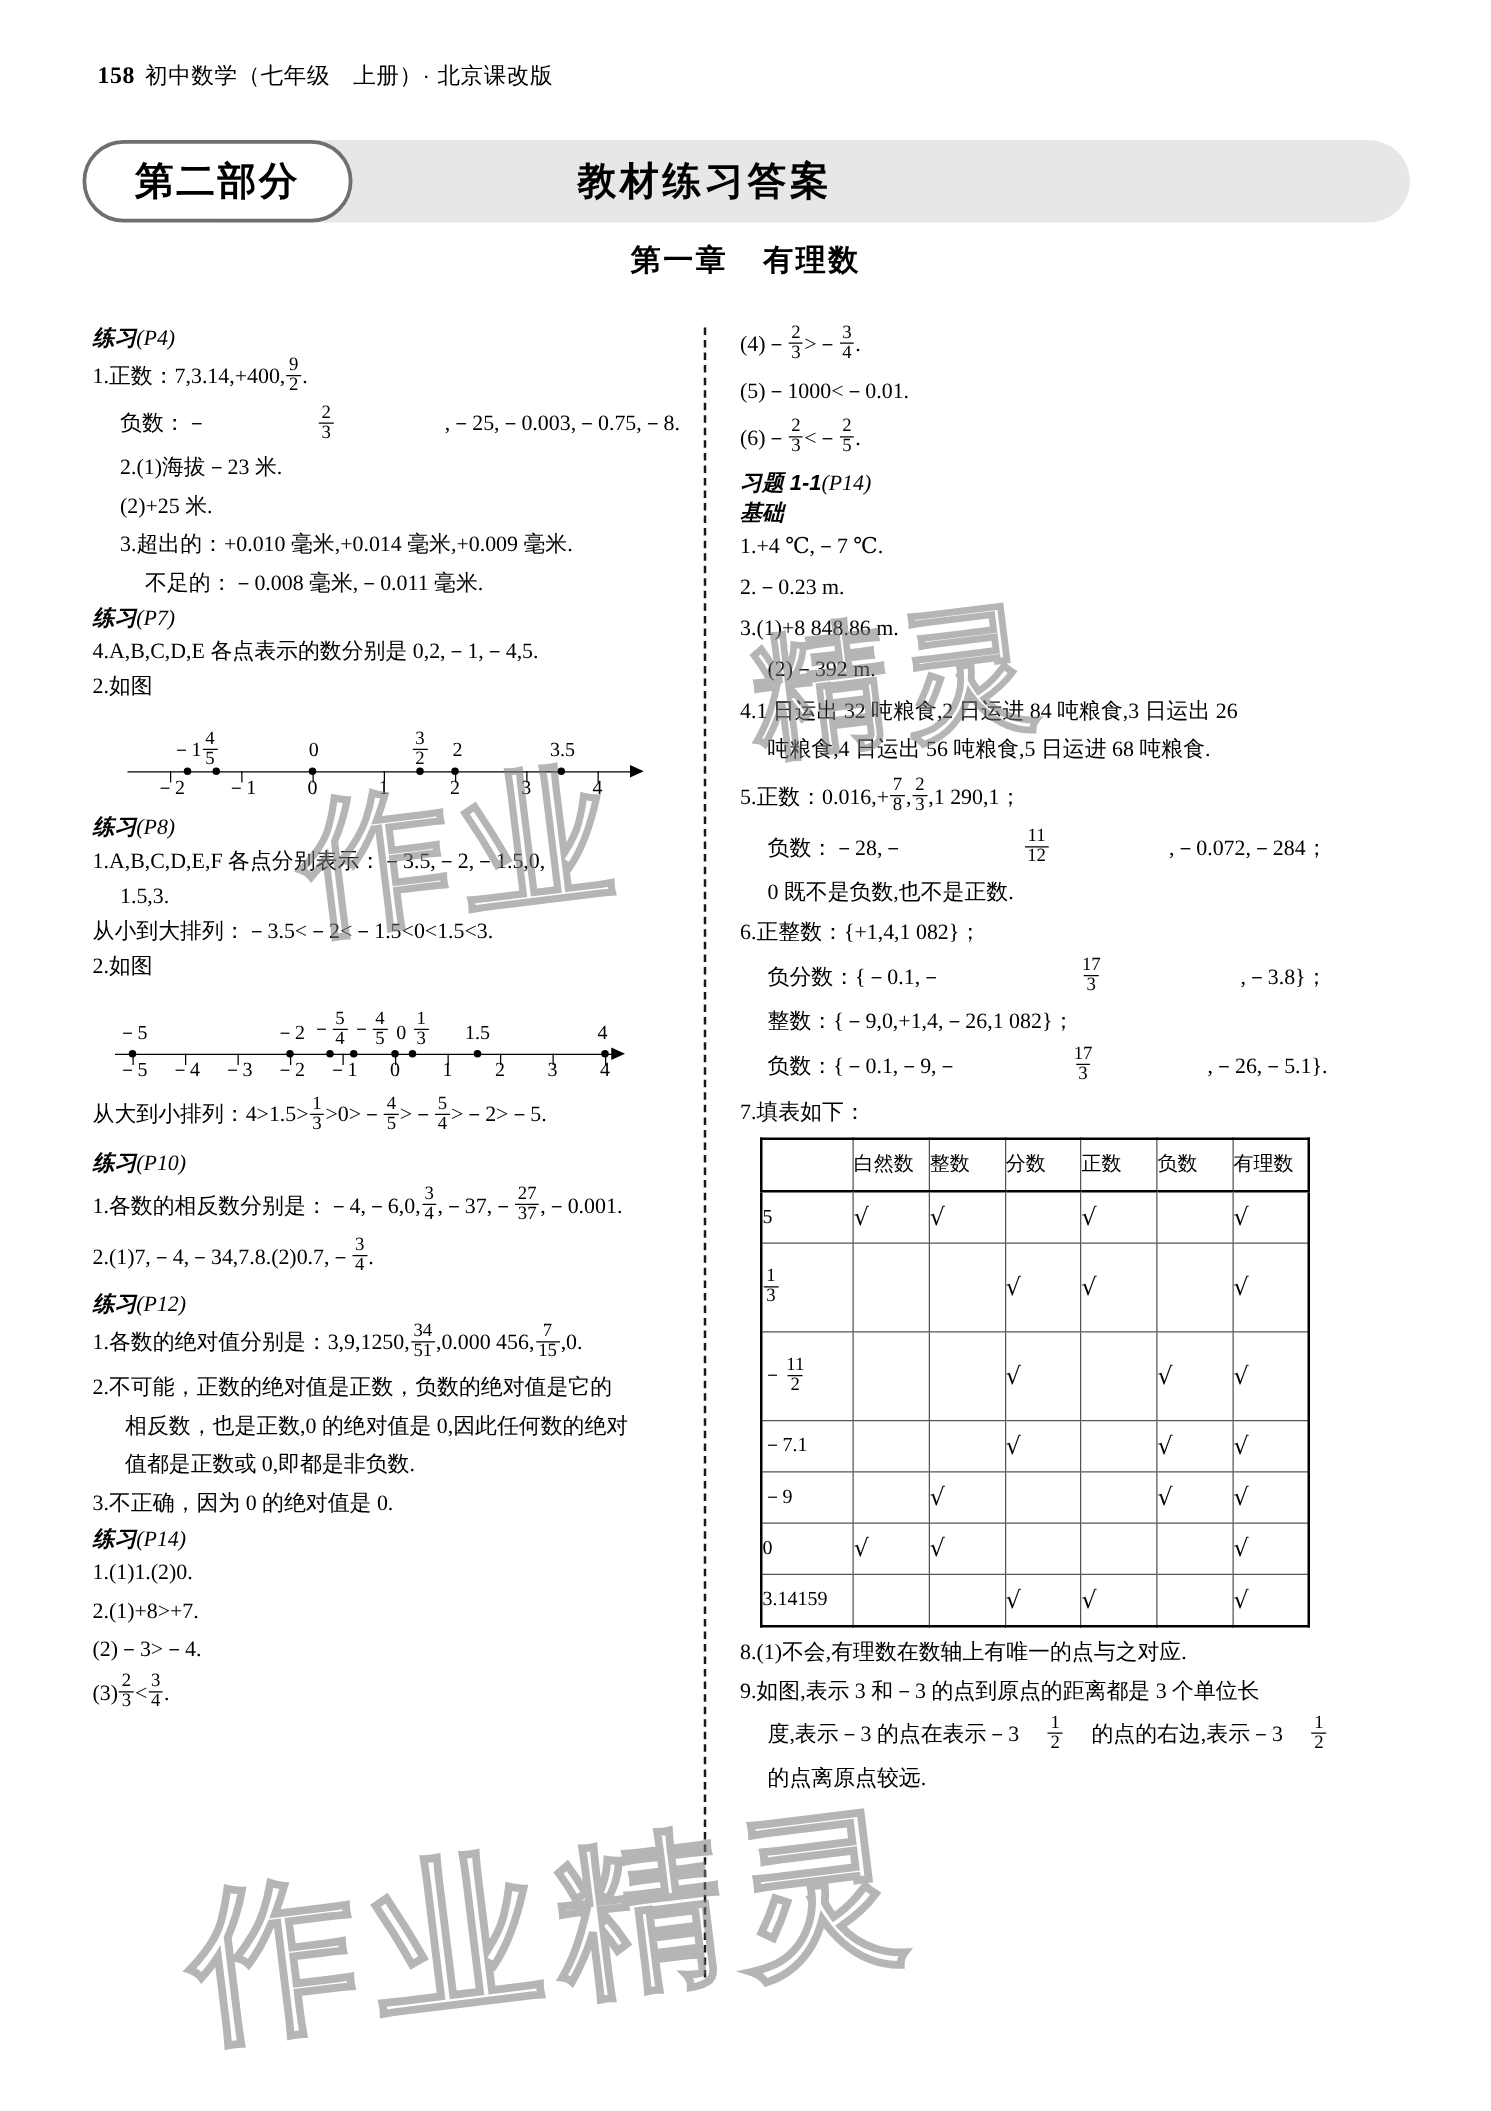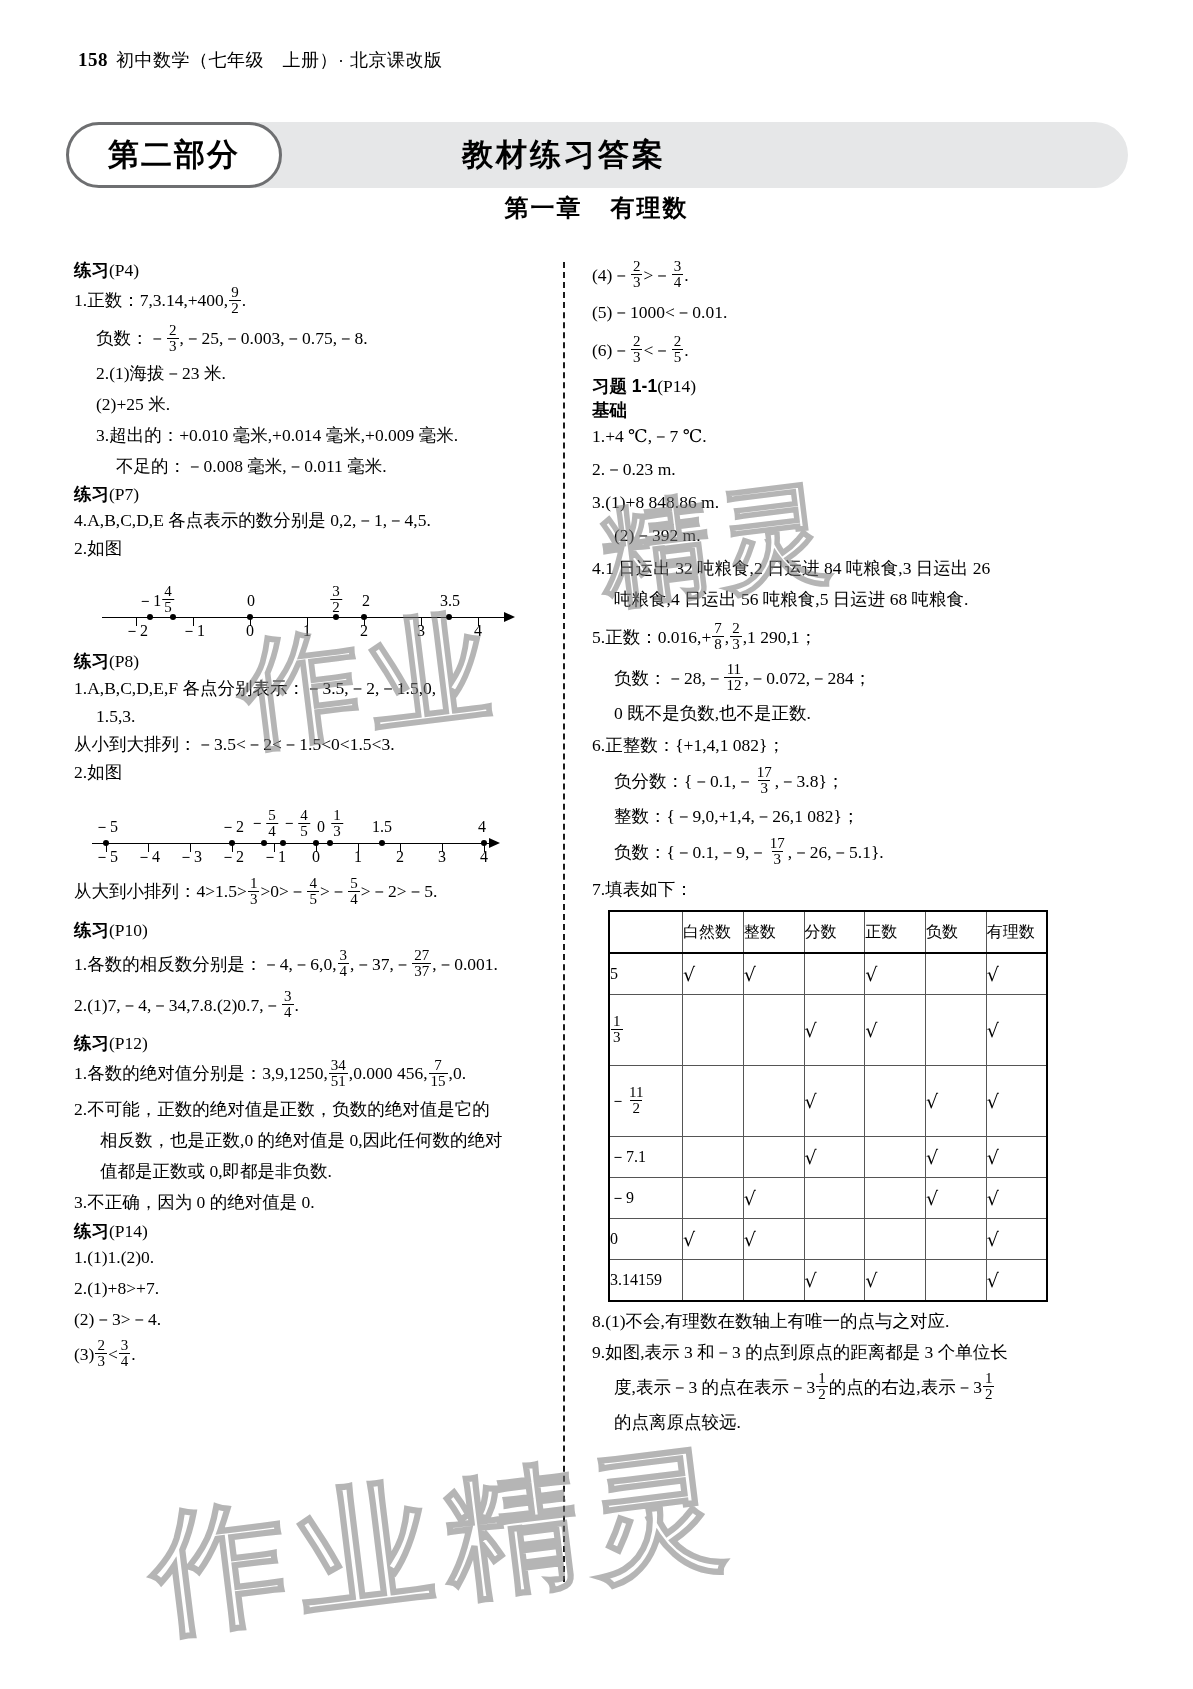--- a/index.html
+++ b/index.html
@@ -18,21 +18,21 @@
     position:absolute; left:78px; top:48px;
     font-size:19px; letter-spacing:0.5px;
     display:flex; align-items:baseline; gap:8px;
     white-space:nowrap;
   }
   .runhead .pgno { font-weight:bold; font-size:19px; }
   .runhead .rh-text { font-family:"Liberation Sans","DejaVu Sans",sans-serif; font-size:18px; }
 
   
   .banner {
-    position:absolute; left:66px; top:122px;
+    position:absolute; left:66px; top:112px;
     width:1062px; height:48px;
   }
   .banner-bg {
     position:absolute; left:110px; top:0; right:0; height:66px;
     background:#e6e7e8; border-radius:0 33px 33px 0;
   }
   .banner-pill {
     position:absolute; left:0; top:0; width:216px; height:66px;
     border:3px solid #6e6f71; border-radius:33px;
     background:#ffffff;
@@ -67,24 +67,24 @@
   .divider {
     position:absolute; left:563px; top:262px;
     width:0; height:1320px;
     border-left:2px dashed #1a1a1a;
   }
 
   .line { display:flex; align-items:center; flex-wrap:wrap;
           margin:0 0 4px 0; min-height:24px; }
   .ln { margin-bottom:7px; }
   .sechead { font-family:"Liberation Sans","DejaVu Sans",sans-serif;
-             font-weight:bold; font-size:17.5px; margin:6px 0 6px 0; }
+             font-weight:bold; font-size:17.5px; margin:6px 0 6px 0;font-style:italic; }
   .sechead .pg { font-family:"Liberation Serif","DejaVu Serif",serif; font-weight:normal; }
   .indent { padding-left:26px; }
-  .indent2 { padding-left:22px; }
+  .indent2 { padding-left:22px;justify-content:space-between; }
 
   
   .frac {
     display:inline-flex; flex-direction:column; align-items:center;
     vertical-align:middle; margin:0 1px; line-height:1;
     font-size:15px; position:relative; top:-1px;
   }
   .frac .n { padding:0 2px; }
   .frac .d { padding:0 2px; border-top:1.4px solid #000; }
   .mixed { display:inline-flex; align-items:center; }

